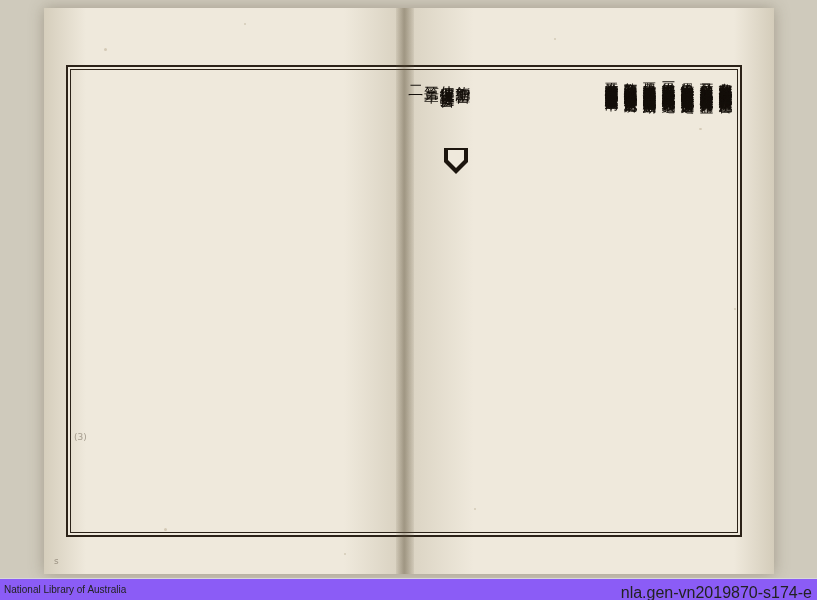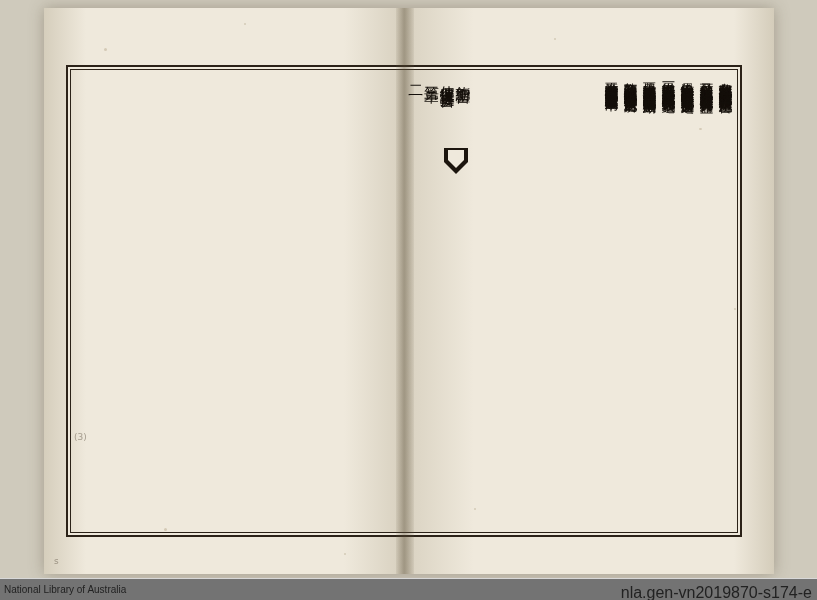--- a/index.html
+++ b/index.html
@@ -158,21 +158,21 @@
     font-family: "DejaVu Sans", sans-serif;
   }
 
   
   #footer {
     position: absolute;
     left: 0;
     top: 578px;
     width: 817px;
     height: 22px;
-    background: #737373;
+    background: #8b5cf6;
     border-top: 1px solid #d8d8d8;
   }
   #footer .left {
     position: absolute;
     left: 4px;
     top: 5px;
     font-size: 10px;
     color: #222222;
     font-family: "Liberation Sans", sans-serif;
   }

